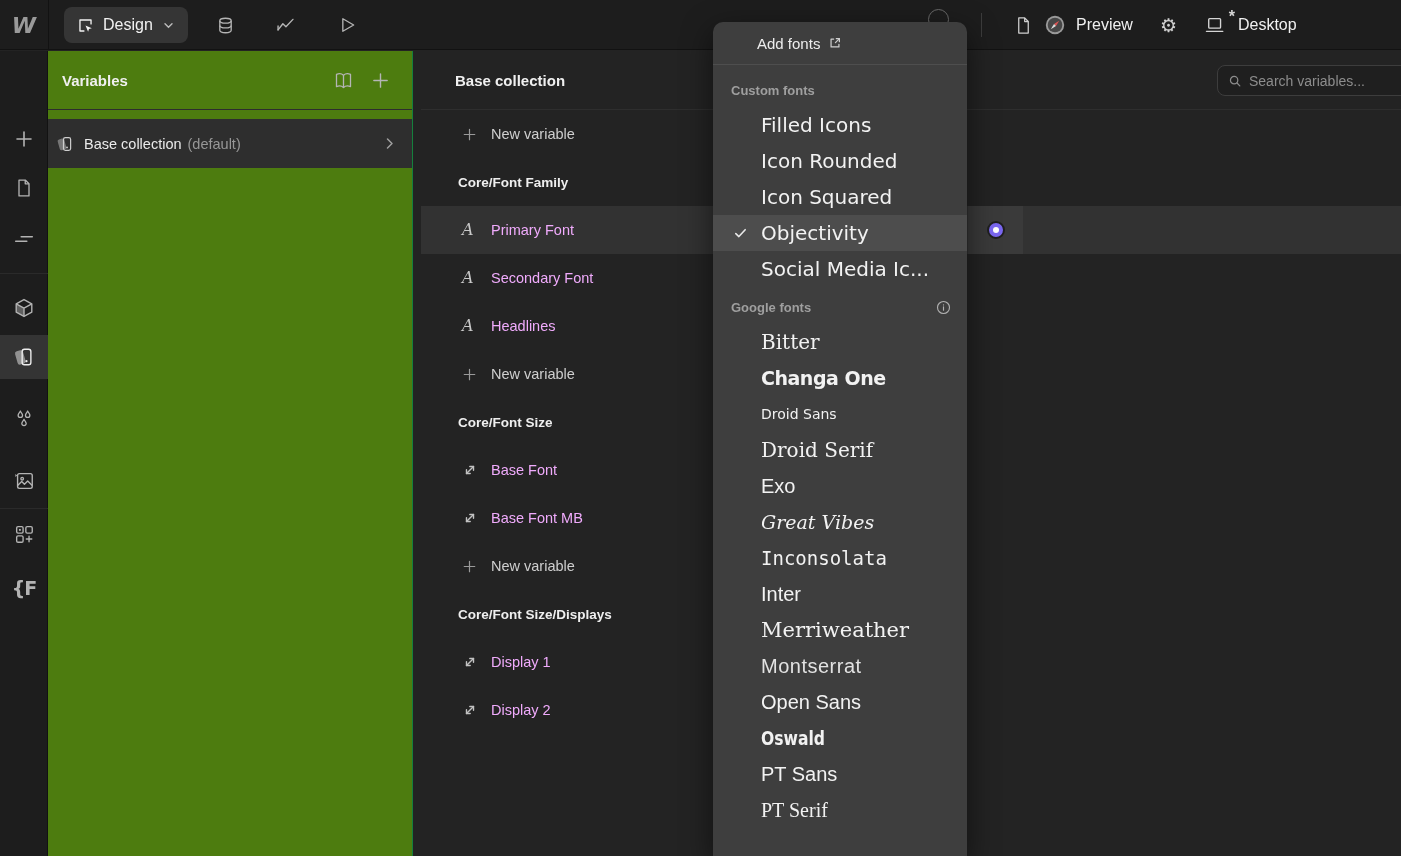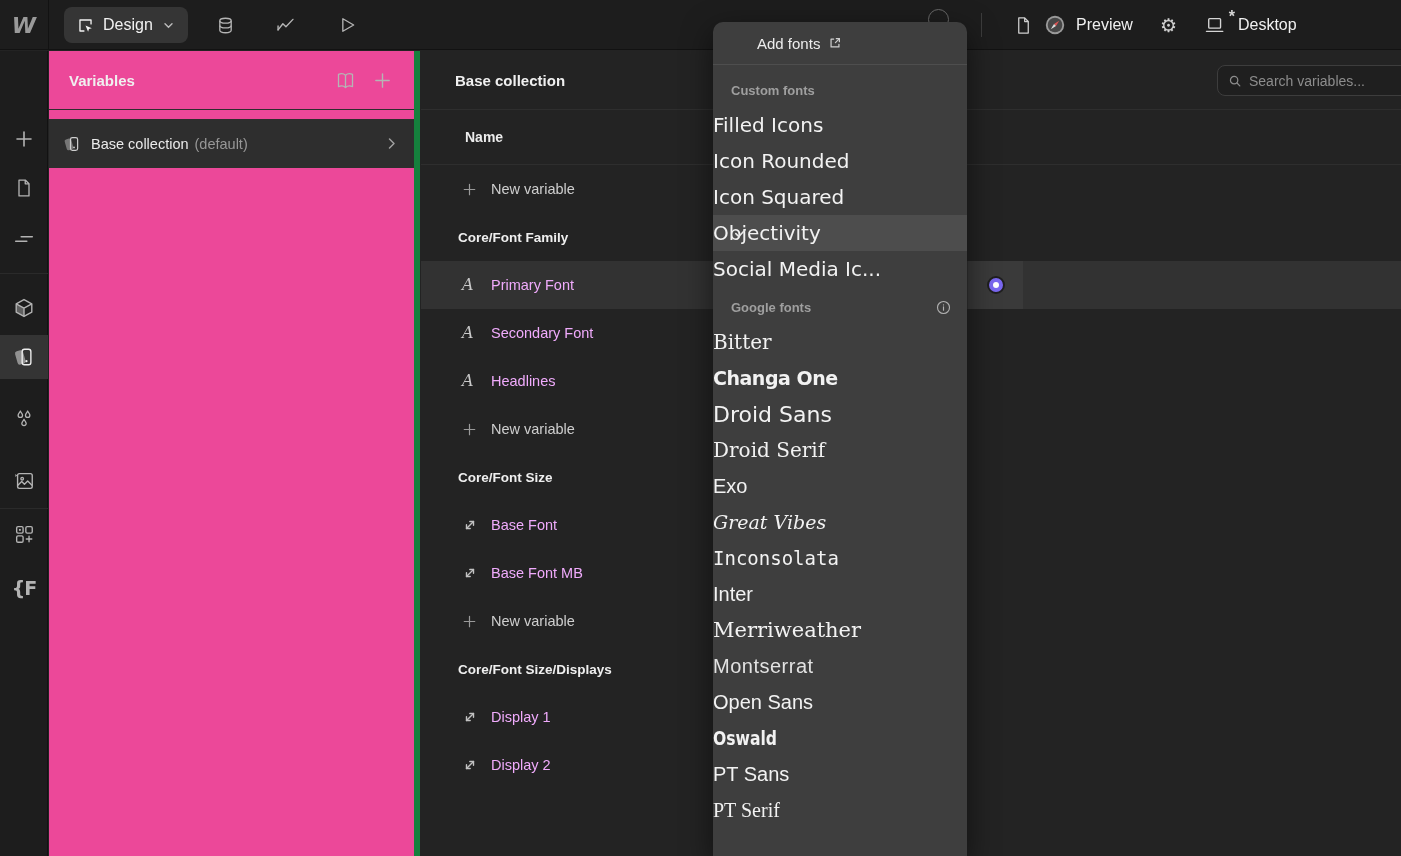--- a/index.html
+++ b/index.html
@@ -33,21 +33,21 @@
   .laptop .dirty { position:absolute; top:-7px; right:-7px; font-size:16px; color:#d5d5d5; font-weight:bold; }
 
   
   .rail { position:absolute; left:0; top:51px; width:48px; height:805px; background:#1d1d1d; border-right:1px solid #121212; z-index:5; }
   .rail-item { position:absolute; left:0; width:48px; height:44px; display:flex; align-items:center; justify-content:center; color:#b3b3b3; cursor:default; }
   .rail-item.active { background:#343434; color:#ededed; }
   .rail-sep { position:absolute; left:0; width:48px; height:1px; background:#2a2a2a; }
   .font-f { font-family:"DejaVu Sans",sans-serif; font-weight:bold; font-size:19px; letter-spacing:-1px; color:#b3b3b3; }
 
   
-  .vars-panel { position:absolute; left:49px; top:51px; width:371px; height:805px; background:#ec4899; border-right:6px solid #15803d; }
+  .vars-panel { position:absolute; left:42px; top:51px; width:371px; height:805px; background:#4d7c0f; border-right:1px solid #15803d; }
   .vars-header { height:59px; border-bottom:1px solid #2e2e2e; display:flex; align-items:center; padding:0 22px 0 20px; }
   .vars-title { font-size:15px; font-weight:bold; color:#f0f0f0; }
   .vars-header .actions { margin-left:auto; display:flex; align-items:center; gap:17px; color:#b5b5b5; }
   .collection-row { margin-top:9px; height:49px; background:#2e2e2e; display:flex; align-items:center; padding:0 18px 0 14px; cursor:default; }
   .collection-row .sw { color:#cfcfcf; margin-right:10px; }
   .collection-name { font-size:14.5px; color:#ebebeb; }
   .collection-badge { font-size:14.5px; color:#979797; margin-left:6px; }
   .collection-row .chev-r { margin-left:auto; color:#9f9f9f; }
 
   
@@ -77,30 +77,30 @@
 
   
   .font-dropdown { position:absolute; left:713px; top:22px; width:254px; height:834px; background:#3e3e3e;
                    border-radius:10px 10px 0 0; box-shadow:0 10px 30px rgba(0,0,0,.55); z-index:50; overflow:hidden; }
   .dd-addfonts { height:43px; display:flex; align-items:center; padding-left:44px; gap:8px; color:#ededed; font-size:15px;
                  border-bottom:1px solid #4e4e4e; cursor:default; }
   .dd-addfonts .ext { color:#cfcfcf; }
   .dd-header { height:42px; display:flex; align-items:center; padding:8px 16px 0 18px; color:#9f9f9f; font-size:13px; font-weight:bold; }
   .dd-header.google { height:37px; padding-top:4px; }
   .dd-header .info { margin-left:auto; color:#b0b0b0; }
-  .dd-item { height:36px; display:flex; align-items:center; position:relative; color:#f2f2f2;
+  .dd-item { height:36px; display:flex; align-items:center; padding-left:48px; position:relative; color:#f2f2f2;
              font-size:20px; cursor:default; white-space:nowrap; }
   .dd-item.selected { background:#4d4d4d; }
   .dd-item .check { position:absolute; left:20px; top:50%; transform:translateY(-50%); color:#e8e8e8; }
 
   
   .f-default      { font-family:"DejaVu Sans",sans-serif; font-size:20px; }
   .f-bitter       { font-family:"DejaVu Serif",serif; font-size:20px; }
   .f-changa-one   { font-family:"DejaVu Sans",sans-serif; font-weight:800; letter-spacing:-0.5px; display:inline-block; transform:scaleX(.95); transform-origin:left center; font-size:20px; }
-  .f-droid-sans   { font-family:"DejaVu Sans",sans-serif; font-size:22px; }
+  .f-droid-sans   { font-family:"DejaVu Sans",sans-serif; font-size:14px; }
   .f-droid-serif  { font-family:"DejaVu Serif",serif; font-size:20px; }
   .f-exo          { font-family:"Liberation Sans",sans-serif; font-size:20px; }
   .f-great-vibes  { font-family:"DejaVu Serif",serif; font-style:italic; font-size:19px; }
   .f-inconsolata  { font-family:"DejaVu Sans Mono",monospace; font-size:19px; }
   .f-inter        { font-family:"Liberation Sans",sans-serif; font-size:20px; }
   .f-lato         { font-family:"Liberation Sans",sans-serif; font-size:20px; }
   .f-merriweather { font-family:"DejaVu Serif",serif; font-size:21px; }
   .f-montserrat   { font-family:"Liberation Sans",sans-serif; font-size:20px; color:#e2e2e2; letter-spacing:.5px; }
   .f-open-sans    { font-family:"Liberation Sans",sans-serif; font-size:20px; }
   .f-oswald       { font-family:"DejaVu Sans",sans-serif; font-weight:700; display:inline-block; transform:scaleX(.78); transform-origin:left center; font-size:20px; }
@@ -284,23 +284,20 @@
       <div class="search-box">
         <span>
           <svg width="14" height="14" viewBox="0 0 16 16" fill="none" stroke="currentColor" stroke-width="1.4" stroke-linecap="round">
               <circle cx="7" cy="7" r="4.2"></circle>
               <path d="M10.3 10.3 13.5 13.5"></path>
             </svg>
         </span>
         <input type="text" placeholder="Search variables..." style="">
       </div>
     </div>
-    <div class="name-row">
-      <span>Name</span>
-    </div>
     <div class="rows" id="rows-container">
         <div class="row new">
           <span class="icon-cell">
             <svg width="15" height="15" viewBox="0 0 20 20" fill="none" stroke="currentColor" stroke-width="1.6" stroke-linecap="round">
               <path d="M10 3v14M3 10h14"></path>
             </svg>
           </span>
           <span class="row-label">New variable</span>
         </div>
         <div class="row section">

